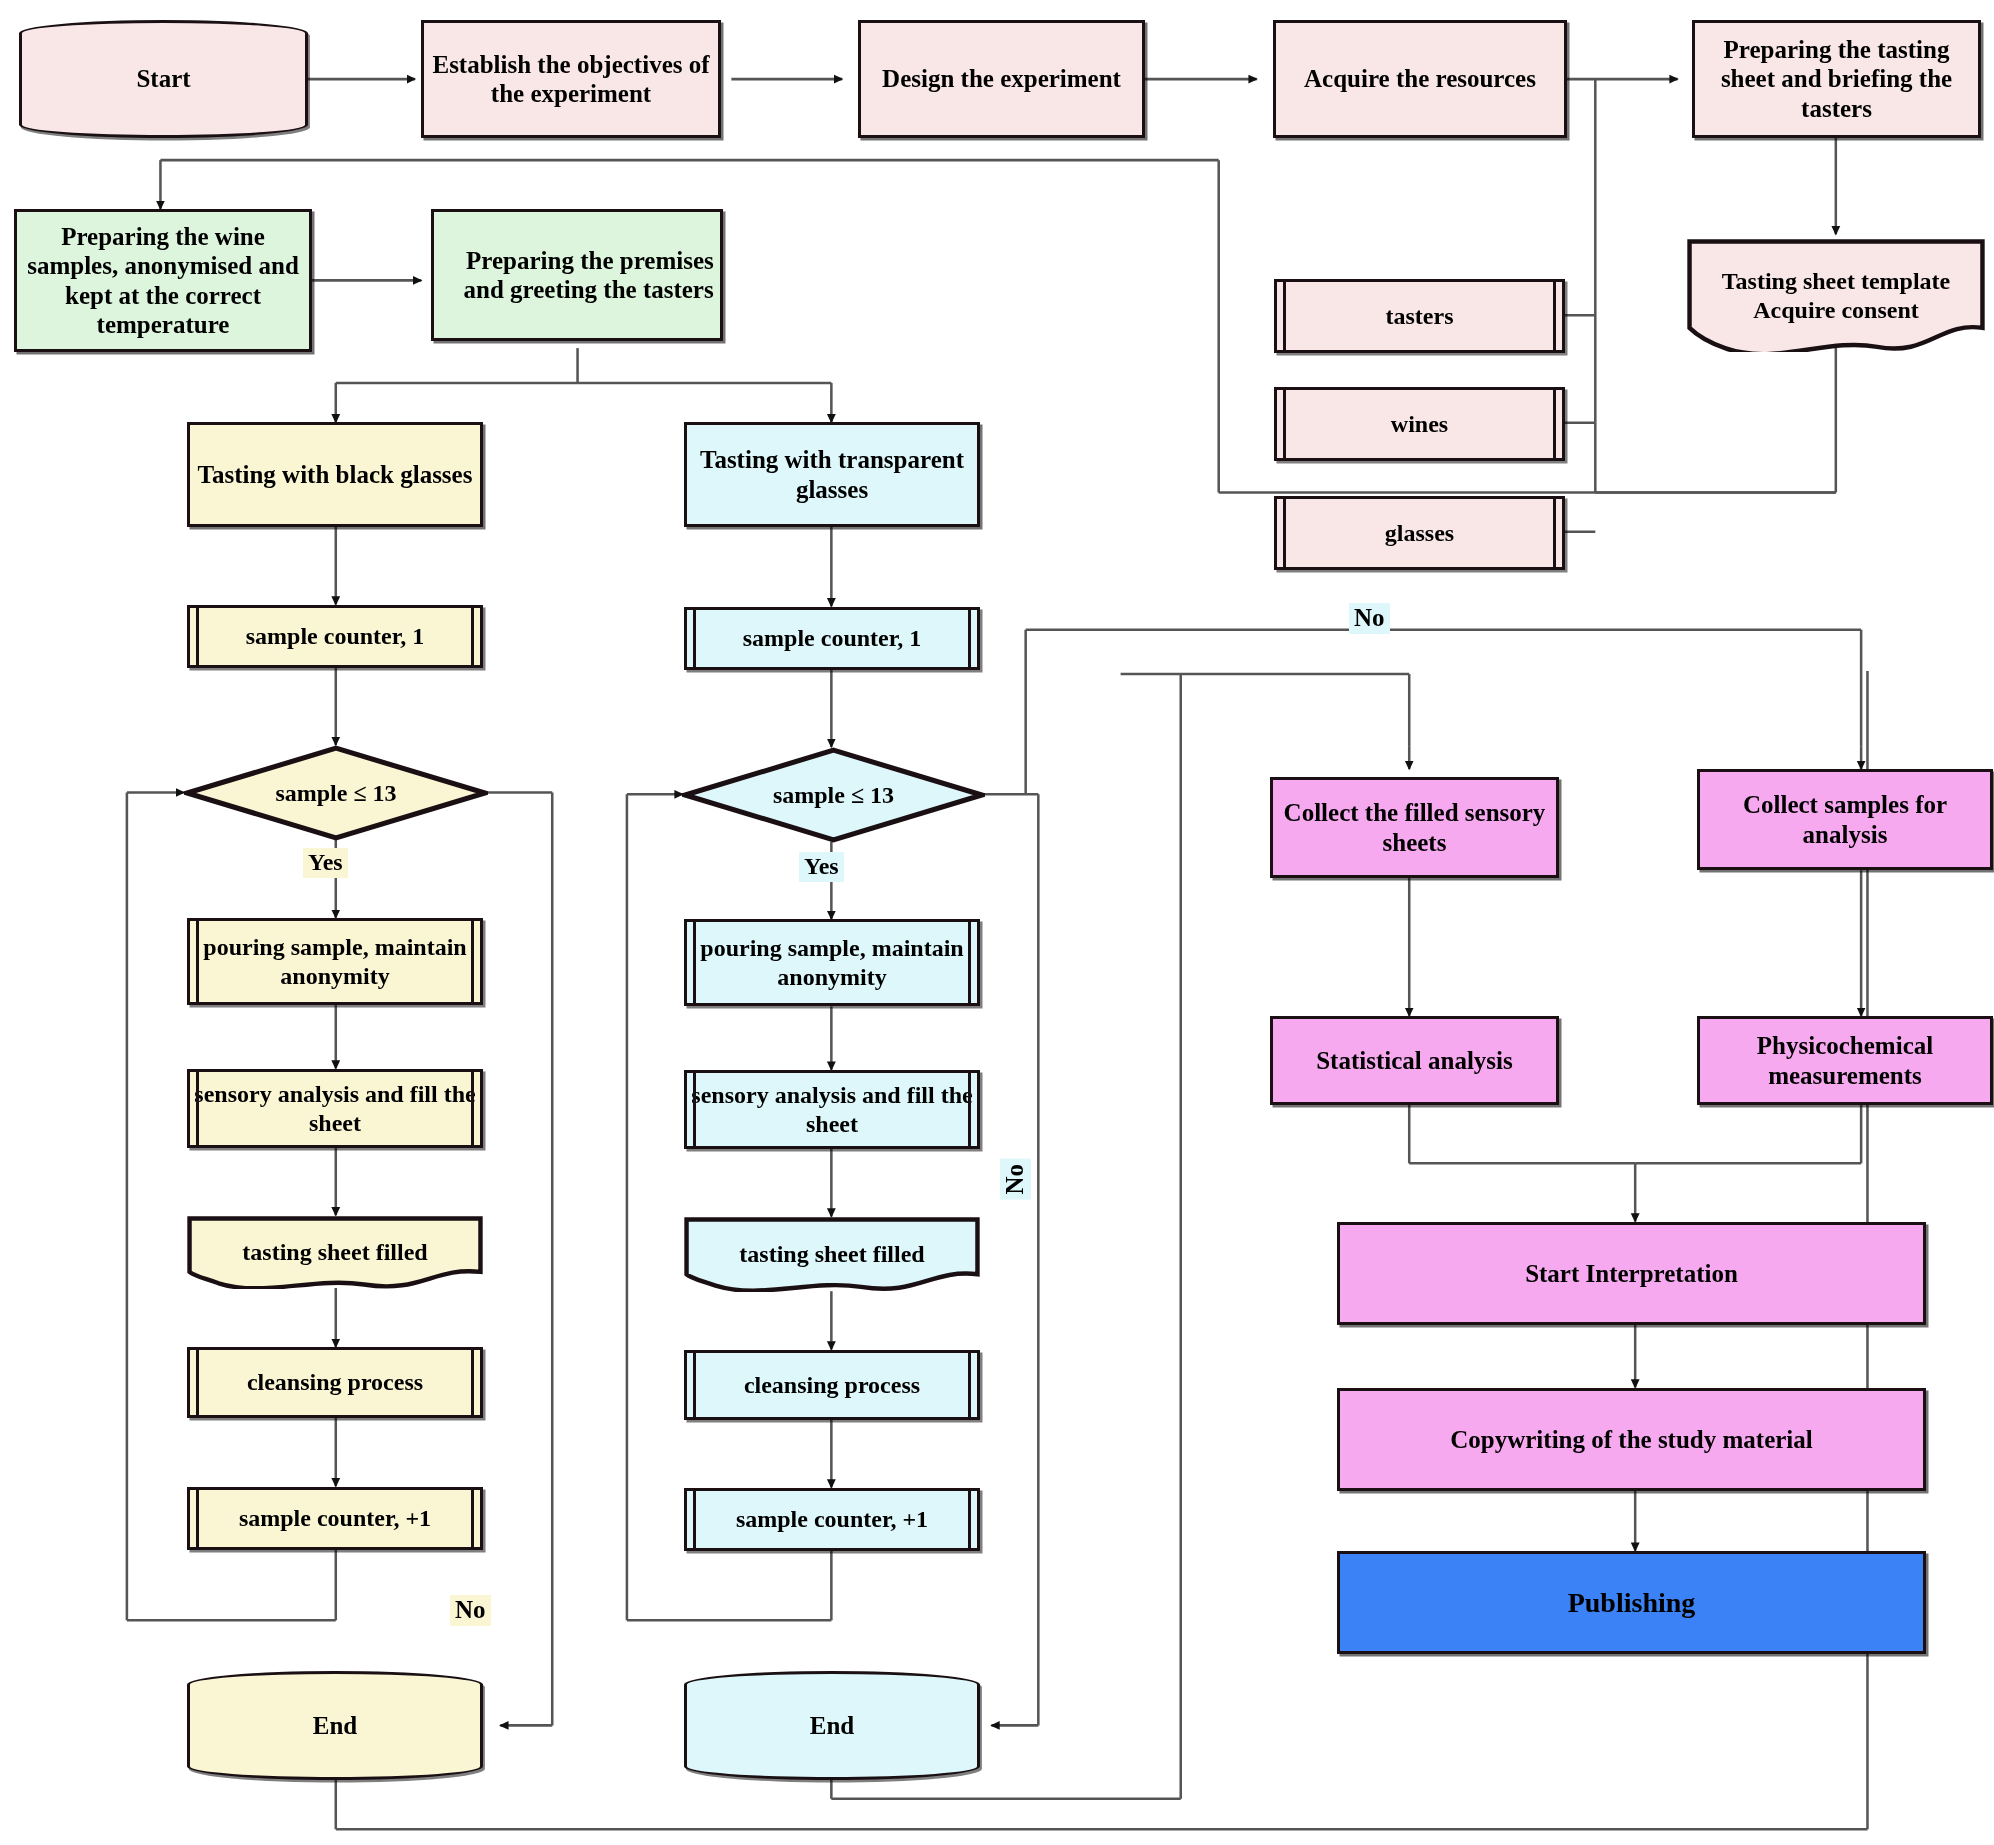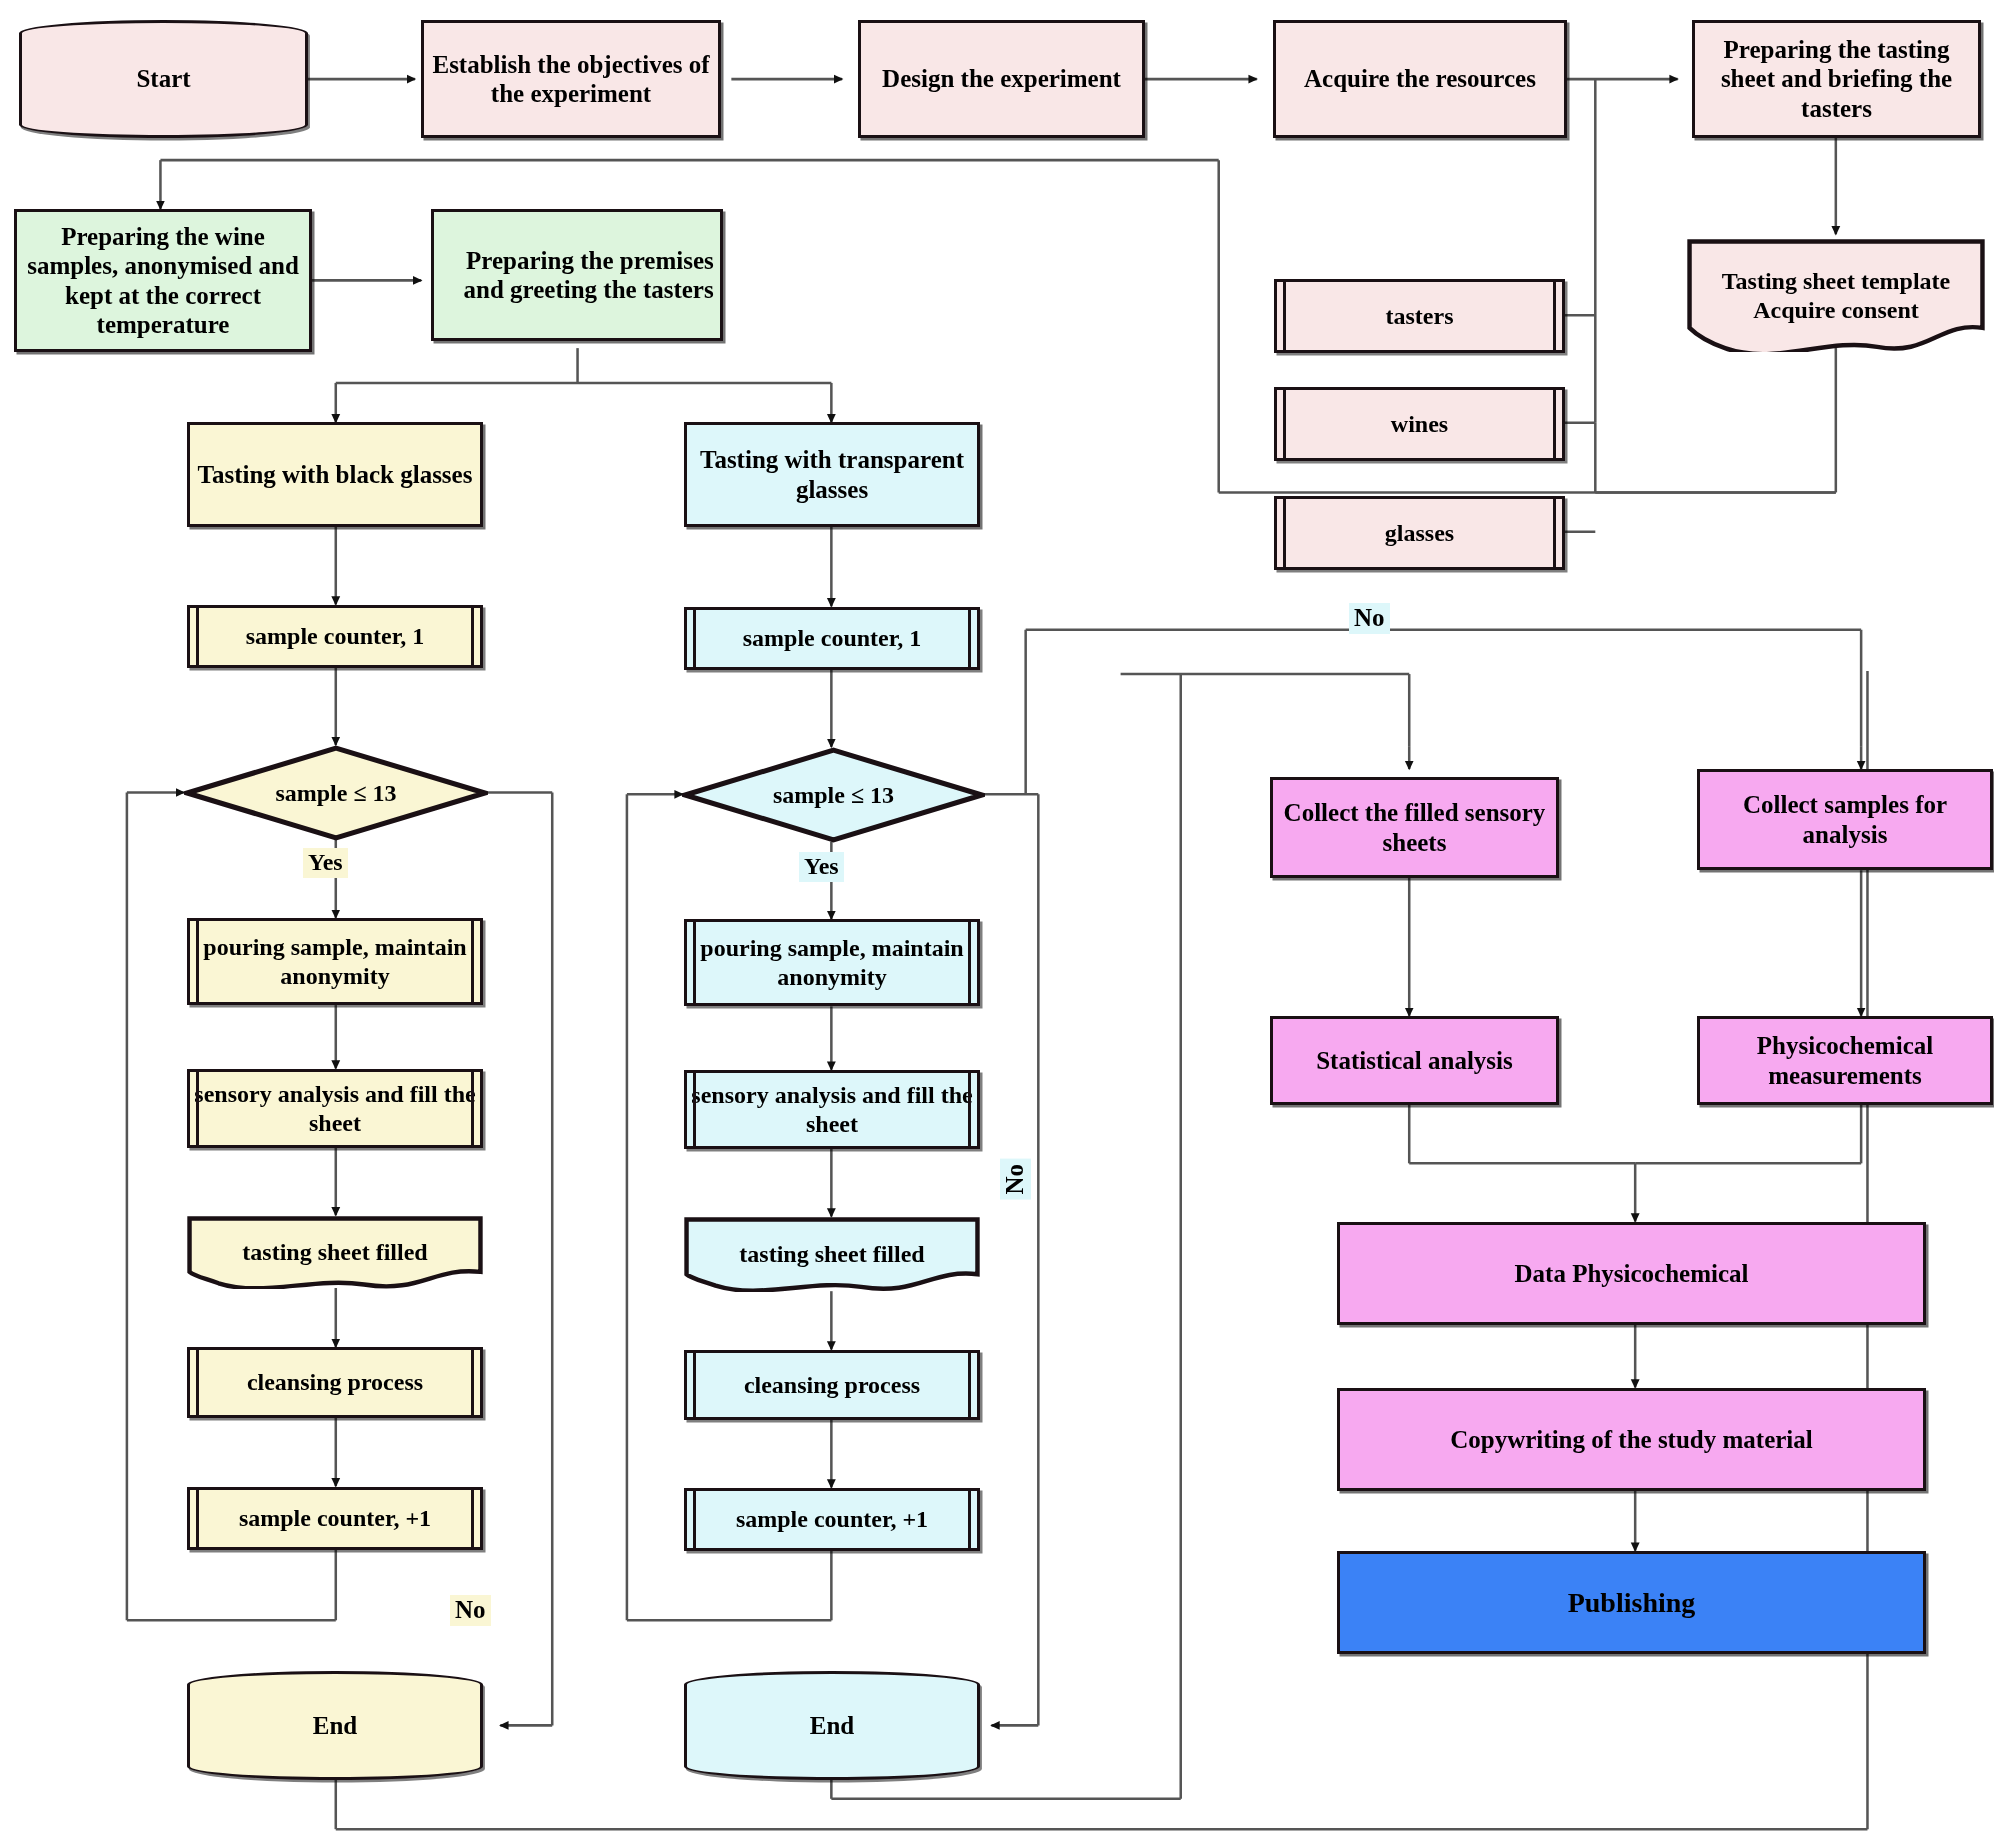--- a/index.html
+++ b/index.html
@@ -359,21 +359,21 @@
 
   <div class="node rect" style="left:1697px; top:769px; width:296px; height:101px; background:#f7a9f0; font-size:25px;">
     <span>Collect samples for analysis</span>
   </div>
 
   <div class="node rect" style="left:1697px; top:1016px; width:296px; height:89px; background:#f7a9f0; font-size:25px;">
     <span>Physicochemical measurements</span>
   </div>
 
   <div class="node rect" style="left:1337px; top:1222px; width:589px; height:103px; background:#f7a9f0; font-size:25px;">
-    <span>Data Physicochemical</span>
+    <span>Start Interpretation</span>
   </div>
 
   <div class="node rect" style="left:1337px; top:1388px; width:589px; height:103px; background:#f7a9f0; font-size:25px;">
     <span>Copywriting of the study material</span>
   </div>
 
   <div class="node rect" style="left:1337px; top:1551px; width:589px; height:103px; background:#3b82f6; font-size:28px;">
     <span>Publishing</span>
   </div>
 

